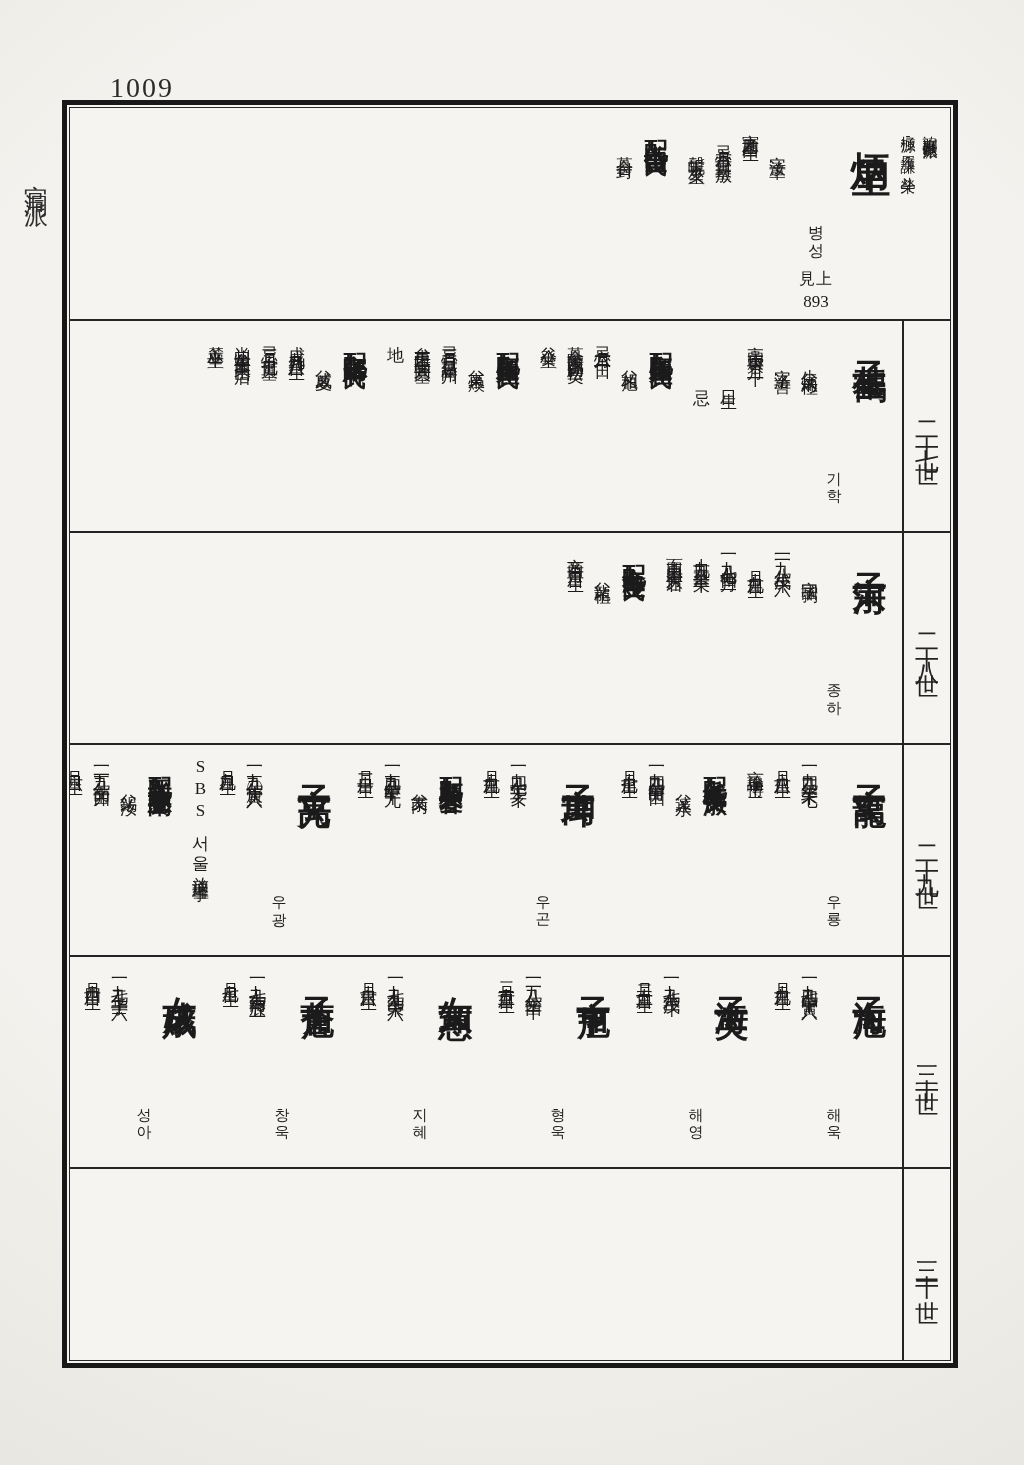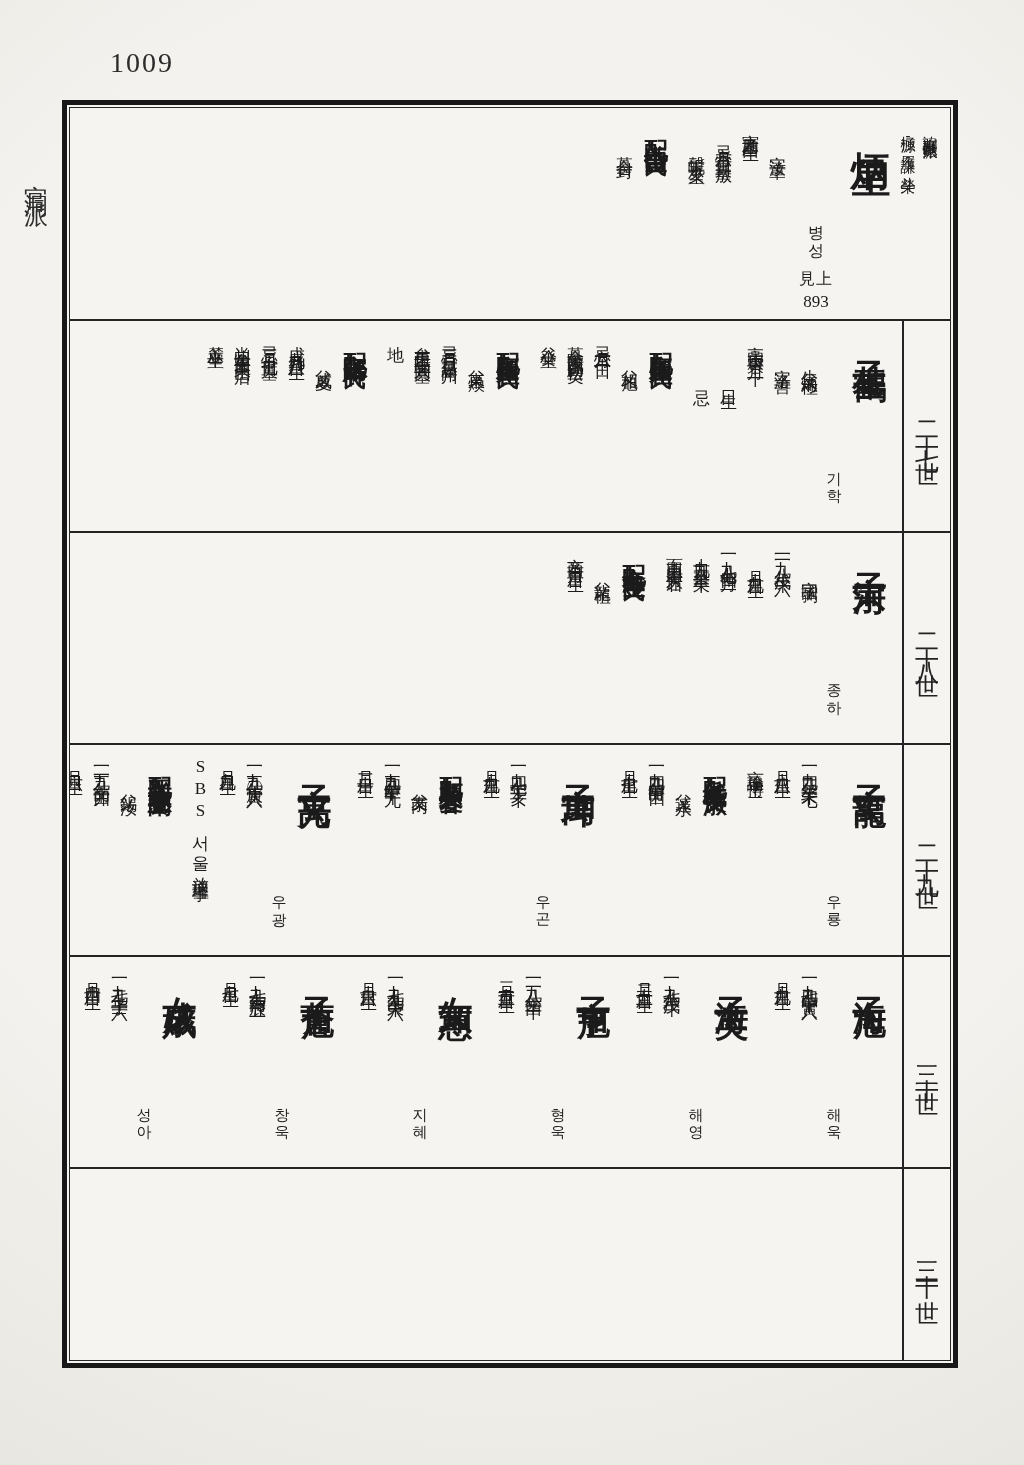--- a/index.html
+++ b/index.html
@@ -2,21 +2,21 @@
 <html><head>
 <meta charset="utf-8">
 <style>
   html,body{margin:0;padding:0;}
   body{
     width:1024px;height:1465px;position:relative;
     background:radial-gradient(circle at 50% 40%, #f4f2ee 60%, #e9e7e1 100%);
     font-family:"Liberation Serif","DejaVu Serif",serif;
     color:#1b1b1b;overflow:hidden;
   }
-  .pagenum{position:absolute;left:110px;top:47px;font-size:28px;letter-spacing:2px;color:#2b2b2b;}
+  .pagenum{position:absolute;left:110px;top:72px;font-size:28px;letter-spacing:2px;color:#2b2b2b;}
   .clan{
     position:absolute;left:20px;top:166px;
     writing-mode:vertical-rl;text-orientation:upright;
     font-size:24px;letter-spacing:9px;color:#2e2e2e;
   }
   .frame{
     position:absolute;left:62px;top:100px;width:886px;height:1258px;
     border:5px solid #181818;background:#f6f4f0;
   }
   .inner{position:absolute;inset:2px;border:1px solid #2a2a2a;display:flex;flex-direction:column;}

